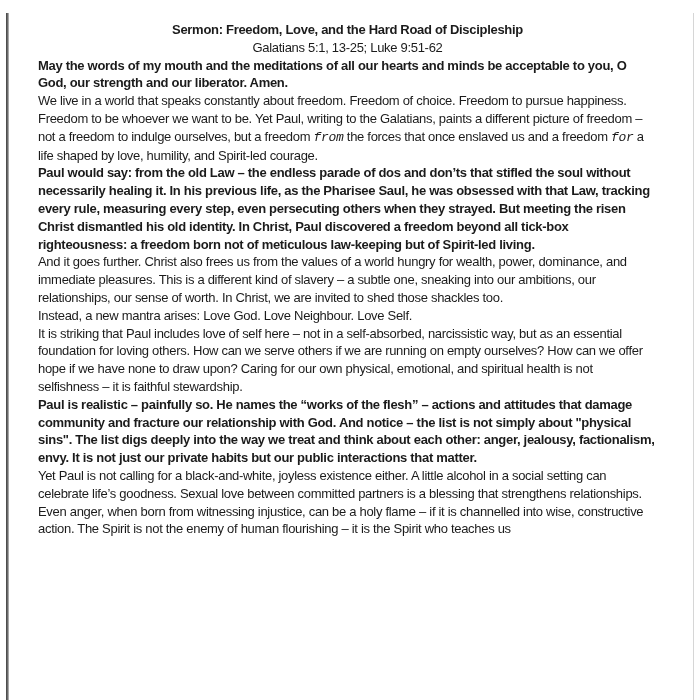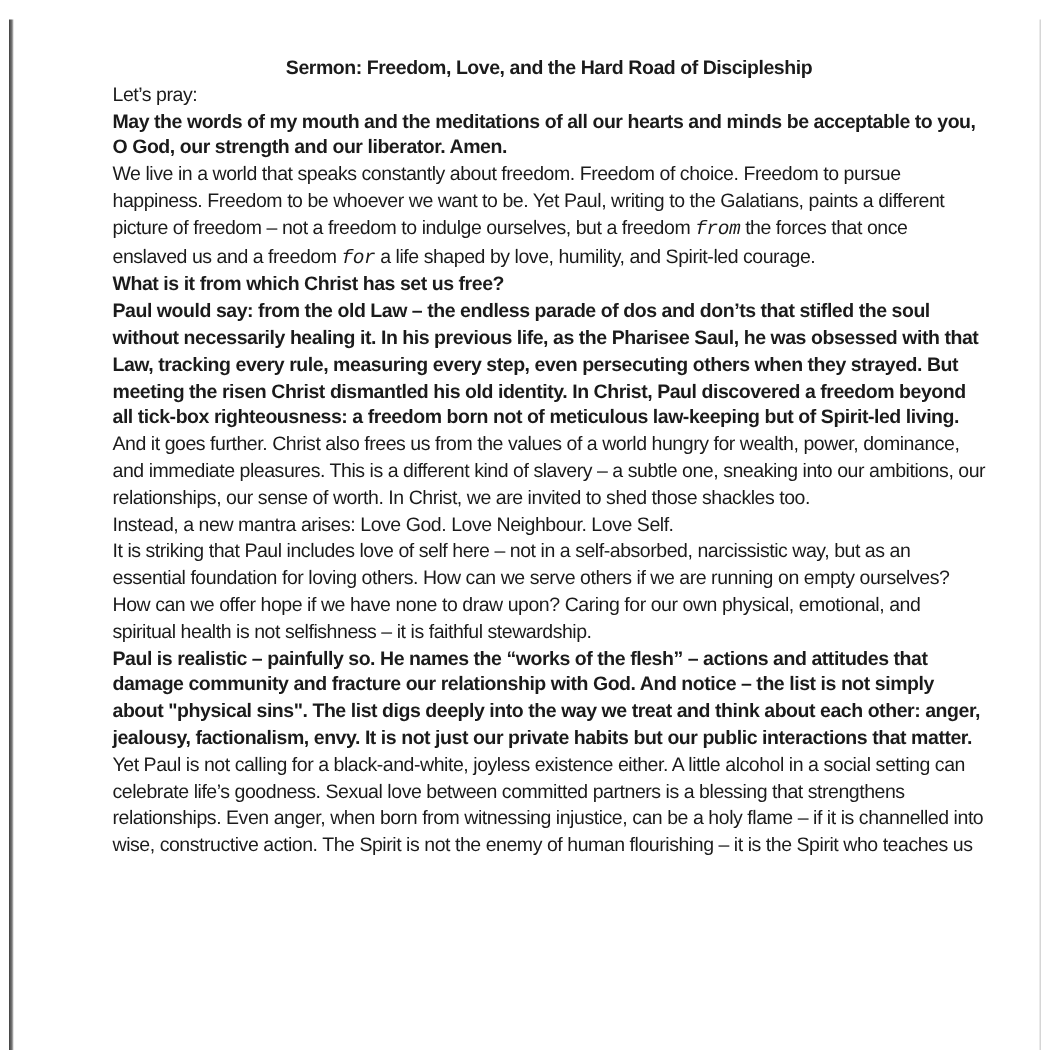--- a/index.html
+++ b/index.html
@@ -28,26 +28,25 @@
     position: absolute;
     right: 6px;
     top: 13px;
     bottom: 0;
     width: 1px;
     background: #d6d6d6;
   }
   .doc {
     position: absolute;
     top: 0; left: 0; right: 0; bottom: 0;
-    padding: 36px 43px 0 38px;
+    padding: 21px 43px 0 38px;
     font-size: 13px;
     line-height: 17.8px;
     letter-spacing: -0.3px;
     overflow: hidden;
-    margin-left: 37px;
   }
   .title {
     text-align: center;
     font-weight: bold;
     margin: 0;
   }
   .subtitle {
     text-align: center;
     margin: 0;
   }
@@ -67,25 +66,24 @@
   .seg-italic { font-style: italic; font-family: Liberation Mono, monospace; }
 </style>
 </head>
 <body>
 
 <div class="page">
   <div class="edge-left"></div>
   <div class="edge-right"></div>
   <div class="doc">
     <p class="title">Sermon: Freedom, Love, and the Hard Road of Discipleship</p>
+    <p class="subtitle">Galatians 5:1, 13-25; Luke 9:51-62</p>
     <div>
-        <p class="block paragraph indent-1 sp-large sa-none"><span class="seg-normal">Let’s pray:</span></p>
         <p class="block paragraph indent-2 sp-normal sa-none"><span class="seg-normal">May the words of my mouth and the meditations of all our hearts and minds be acceptable to you, O God, our strength and our liberator. Amen.</span></p>
         <p class="block paragraph indent-1 sp-xlarge sa-none"><span class="seg-normal">We live in a world that speaks constantly about freedom. Freedom of choice. Freedom to pursue happiness. Freedom to be whoever we want to be. Yet Paul, writing to the Galatians, paints a different picture of freedom – not a freedom to indulge ourselves, but a freedom </span><span class="seg-italic">from</span><span class="seg-normal"> the forces that once enslaved us and a freedom </span><span class="seg-italic">for</span><span class="seg-normal"> a life shaped by love, humility, and Spirit-led courage.</span></p>
-        <p class="block heading indent-0 sp-large sa-small"><span class="seg-normal">What is it from which Christ has set us free?</span></p>
         <p class="block paragraph indent-1 sp-none sa-none"><span class="seg-normal">Paul would say: from the old Law – the endless parade of dos and don’ts that stifled the soul without necessarily healing it. In his previous life, as the Pharisee Saul, he was obsessed with that Law, tracking every rule, measuring every step, even persecuting others when they strayed. But meeting the risen Christ dismantled his old identity. In Christ, Paul discovered a freedom beyond all tick-box righteousness: a freedom born not of meticulous law-keeping but of Spirit-led living.</span></p>
         <p class="block paragraph indent-1 sp-normal sa-none"><span class="seg-normal">And it goes further. Christ also frees us from the values of a world hungry for wealth, power, dominance, and immediate pleasures. This is a different kind of slavery – a subtle one, sneaking into our ambitions, our relationships, our sense of worth. In Christ, we are invited to shed those shackles too.</span></p>
         <p class="block paragraph indent-1 sp-normal sa-none"><span class="seg-normal">Instead, a new mantra arises: </span><span class="seg-bold">Love God. Love Neighbour. Love Self.</span><br><span class="seg-normal">It is striking that Paul includes love of self here – not in a self-absorbed, narcissistic way, but as an essential foundation for loving others. How can we serve others if we are running on empty ourselves? How can we offer hope if we have none to draw upon? Caring for our own physical, emotional, and spiritual health is not selfishness – it is faithful stewardship.</span></p>
         <p class="block paragraph indent-1 sp-none sa-none"><span class="seg-normal">Paul is realistic – painfully so. He names the “works of the flesh” – actions and attitudes that damage community and fracture our relationship with God. And notice – the list is not simply about "physical sins". The list digs deeply into the way we treat and think about each other: anger, jealousy, factionalism, envy. It is not just our private habits but our public interactions that matter.</span></p>
         <p class="block paragraph indent-1 sp-normal sa-none"><span class="seg-normal">Yet Paul is not calling for a black-and-white, joyless existence either. A little alcohol in a social setting can celebrate life’s goodness. Sexual love between committed partners is a blessing that strengthens relationships. Even anger, when born from witnessing injustice, can be a holy flame – if it is channelled into wise, constructive action. The Spirit is not the enemy of human flourishing – it is the Spirit who teaches us</span></p>
       </div>
   </div>
 </div>
 
 </body></html>

